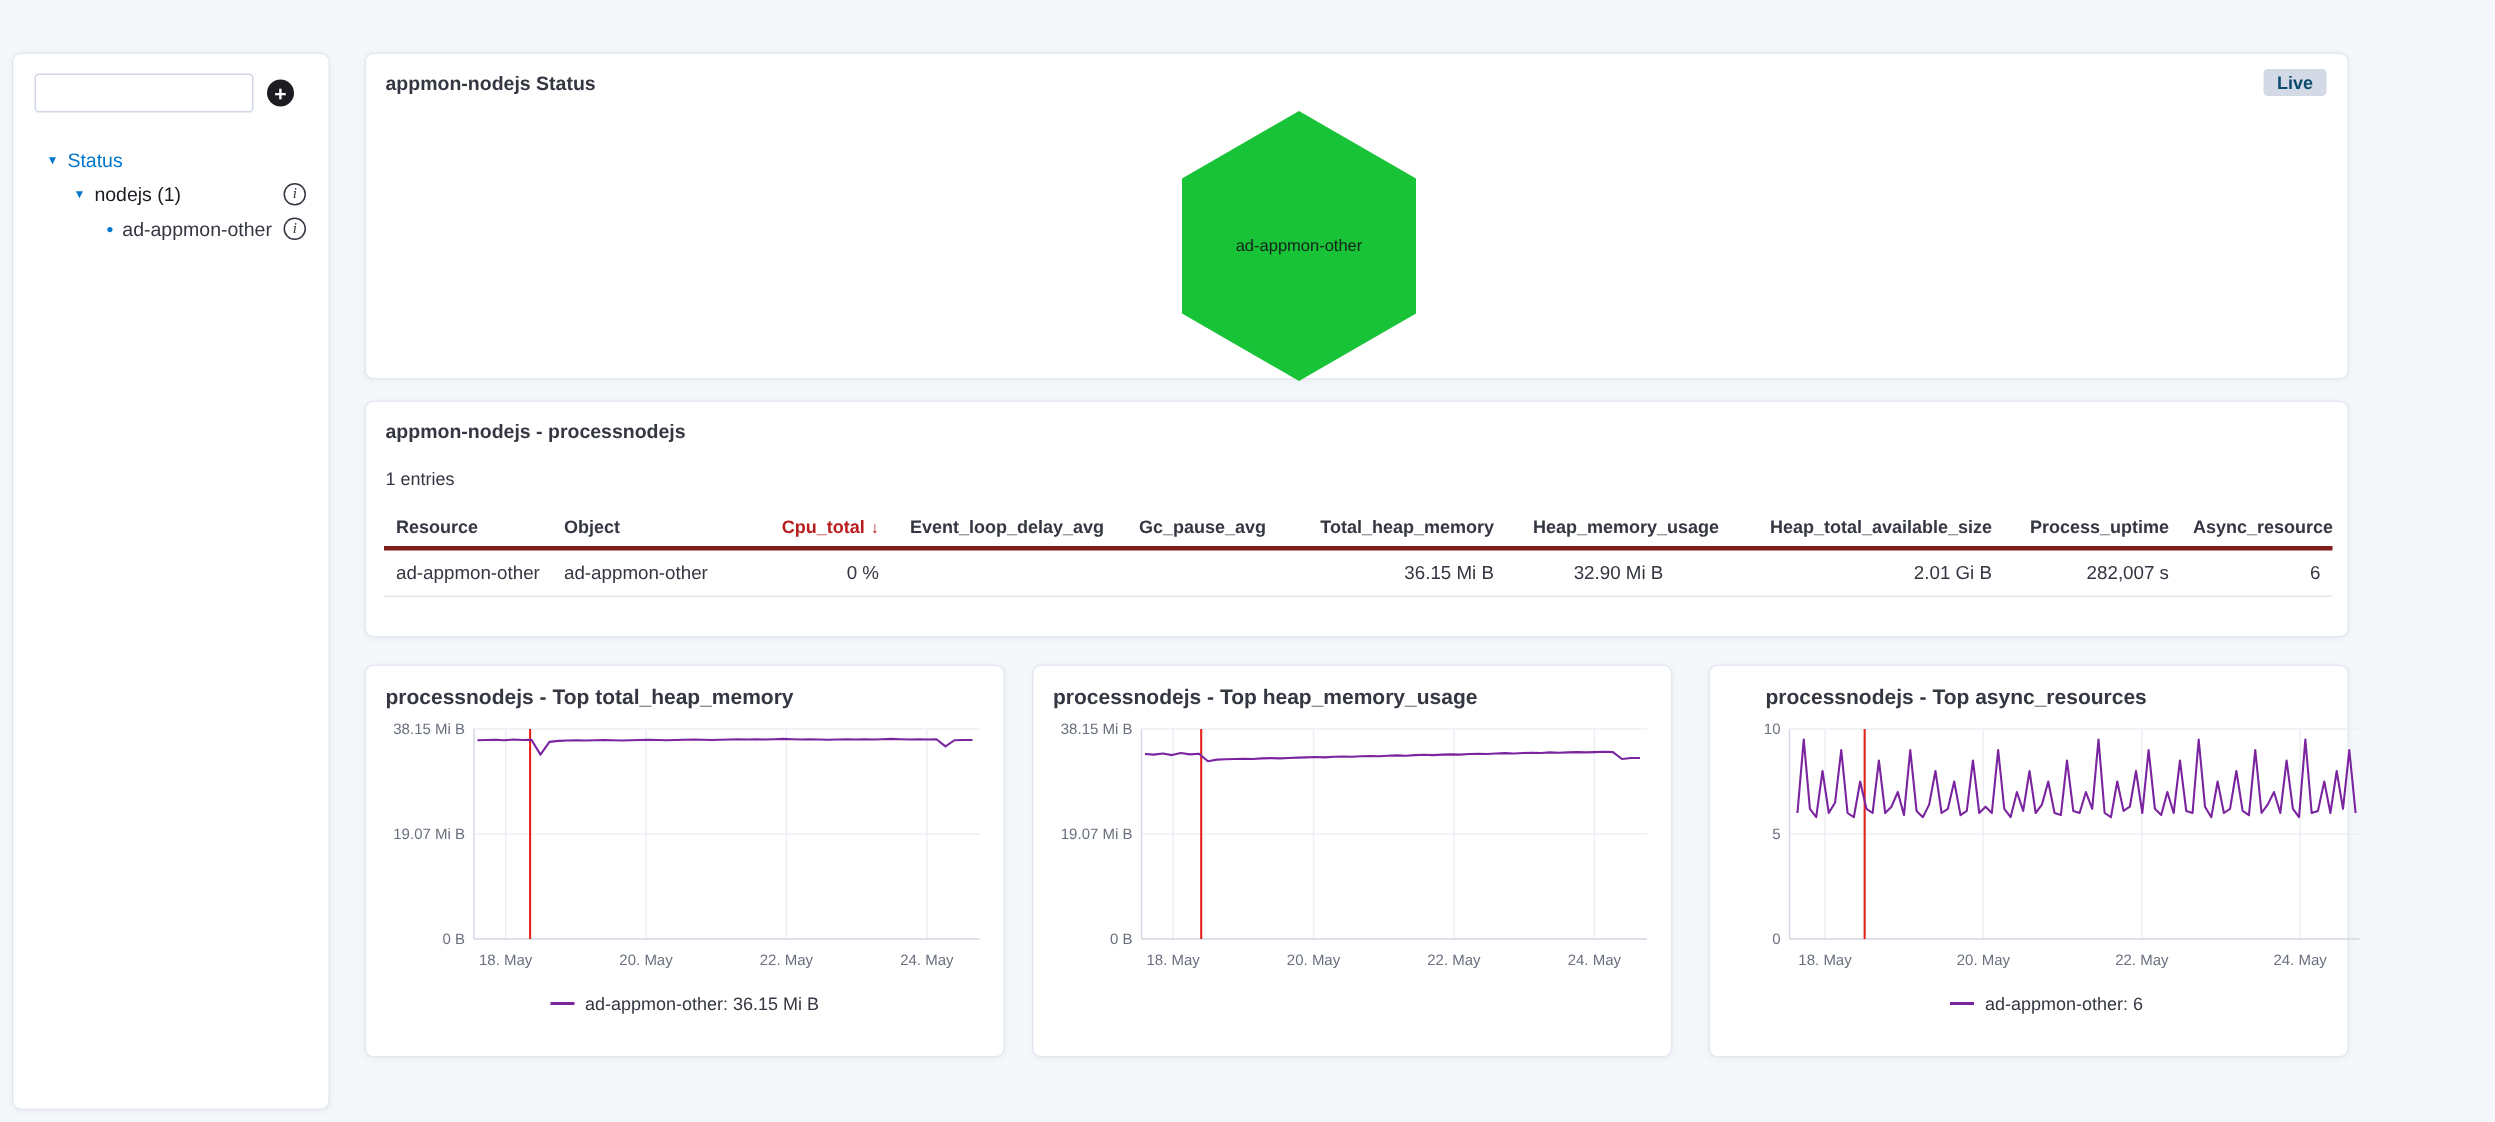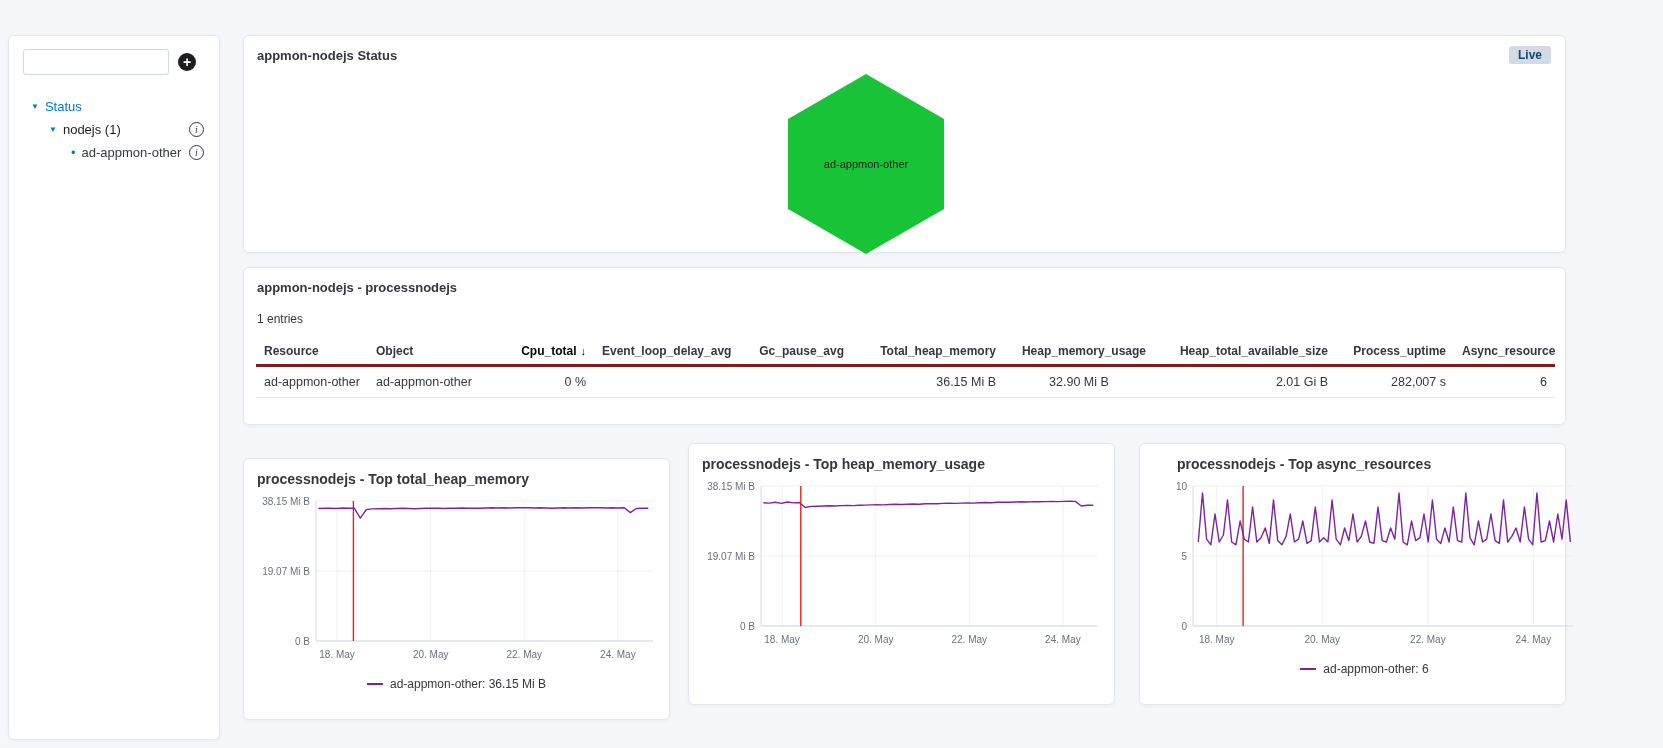--- a/index.html
+++ b/index.html
@@ -69,30 +69,30 @@
   .table-panel { left: 243px; top: 267px; width: 1323px; height: 158px; }
   .entries { margin: 17px 0 0 13px; font-size: 12px; color: #343741; }
   .metrics-table {
     width: calc(100% - 24px); margin: 12px 12px 0 12px;
     border-collapse: collapse; table-layout: fixed; font-size: 12.5px;
   }
   .metrics-table th {
     font-size: 12px; font-weight: 700; color: #343741; padding: 6px 8px;
     border-bottom: 3px solid #7f1d1d; white-space: nowrap; overflow: hidden; cursor: pointer;
   }
-  .metrics-table th.sorted { color: #000000; }
+  .metrics-table th.sorted { color: #b91c1c; }
   .sort-icon { margin-left: 4px; font-size: 11px; }
   .metrics-table td {
     padding: 8px 8px; border-bottom: 1px solid #e3e8f0;
     white-space: nowrap; overflow: hidden; color: #343741;
   }
 
   
   .chart-panel { top: 443px; width: 427px; height: 262px; }
-  .chart-0 { left: 243px; margin-top: 15px; }
+  .chart-0 { left: 243px; }
   .chart-1 { left: 688px; }
   .chart-2 { left: 1139px; padding-left: 24px; }
   .chart-holder { margin: 6px 0 0 6px; height: 176px; }
   .legend {
     display: flex; justify-content: center; align-items: center; gap: 7px;
     font-size: 12px; color: #343741; margin-top: 8px; cursor: pointer;
   }
   .swatch { width: 16px; height: 2px; display: inline-block; }
 </style>
 </head>
@@ -133,21 +133,21 @@
 
   <section class="panel table-panel">
     <h2 class="panel-title">appmon-nodejs - processnodejs</h2>
     <div class="entries">1 entries</div>
     <table class="metrics-table">
       <thead>
           <tr>
             <th style="text-align: left; width: 112px;">Resource</th>
             <th style="text-align: left; width: 138px;">Object</th>
             <th class="sorted" style="text-align: right; width: 88px;">Cpu_total<span class="sort-icon">↓</span></th>
-            <th style="text-align: left; width: 150px;">Event_loop_delay_avg</th>
+            <th style="text-align: right; width: 150px;">Event_loop_delay_avg</th>
             <th style="text-align: right; width: 108px;">Gc_pause_avg</th>
             <th style="text-align: right; width: 152px;">Total_heap_memory</th>
             <th style="text-align: right; width: 150px;">Heap_memory_usage</th>
             <th style="text-align: right; width: 182px;">Heap_total_available_size</th>
             <th style="text-align: right; width: 118px;">Process_uptime</th>
             <th style="text-align: right; width: 101px;">Async_resources</th>
           </tr>
         </thead>
       <tbody>
           <tr>

